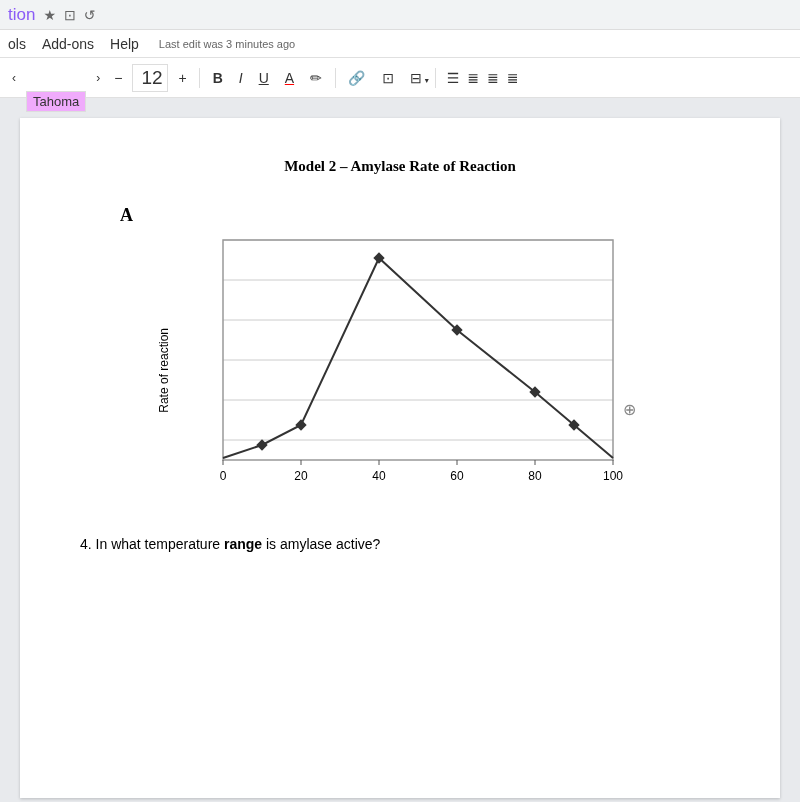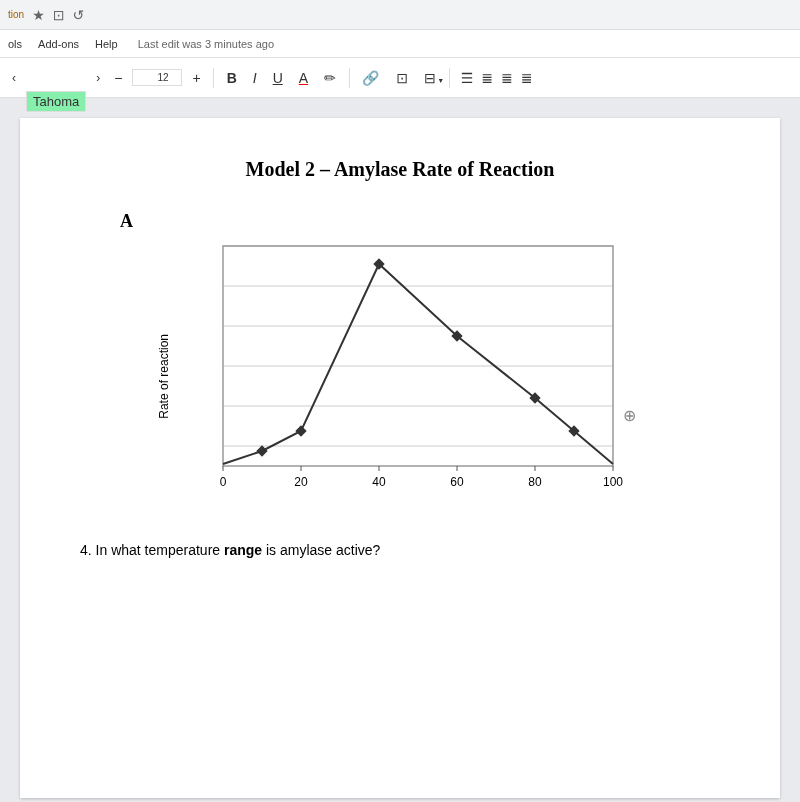--- a/index.html
+++ b/index.html
@@ -16,41 +16,41 @@
     .top-bar {
       height: 30px;
       background: #f1f3f4;
       border-bottom: 1px solid #ddd;
       display: flex;
       align-items: center;
       padding: 0 8px;
       gap: 8px;
     }
     .top-bar-title {
-      font-size: 10px;
-      color: #a16207;
+      font-size: 17px;
+      color: #8b5cf6;
     }
     .top-bar-icon {
       font-size: 14px;
       color: #666;
       cursor: pointer;
     }
 
     
     .menu-bar {
       height: 28px;
       background: #fff;
       border-bottom: 1px solid #e0e0e0;
       display: flex;
       align-items: center;
       padding: 0 8px;
       gap: 16px;
     }
     .menu-item {
-      font-size: 11px;
+      font-size: 14px;
       color: #333;
       cursor: pointer;
     }
     .last-edit {
       font-size: 11px;
       color: #666;
       margin-left: 4px;
     }
 
     
@@ -67,35 +67,35 @@
       font-size: 12px;
       color: #333;
       cursor: pointer;
       padding: 2px 4px;
     }
     .toolbar-font {
       font-size: 13px;
       color: #333;
       border: 1px solid #ddd;
       padding: 2px 6px;
-      background: #86efac;
+      background: #f0abfc;
       cursor: pointer;
       margin-top: 48px;
     }
     .toolbar-sep {
       width: 1px;
       height: 20px;
       background: #ddd;
       margin: 0 2px;
     }
     .toolbar-fontsize {
-      font-size: 10px;
+      font-size: 19px;
       color: #333;
       border: 1px solid #ddd;
-      padding: 2px 24px;
+      padding: 2px 8px;
       background: #fff;
       cursor: pointer;
       width: 36px;
       text-align: center;
     }
     .toolbar-btn {
       font-size: 14px;
       color: #333;
       cursor: pointer;
       padding: 2px 5px;
@@ -131,21 +131,21 @@
     .doc-page {
       background: #fff;
       width: 100%;
       min-height: 680px;
       padding: 40px 60px;
       box-shadow: 0 1px 3px rgba(0,0,0,0.2);
     }
 
     
     .chart-title {
-      font-size: 20px;
+      font-size: 15px;
       font-weight: bold;
       text-align: center;
       margin-bottom: 30px;
       font-family: 'Times New Roman', serif;
     }
 
     
     .chart-container {
       display: flex;
       flex-direction: column;

